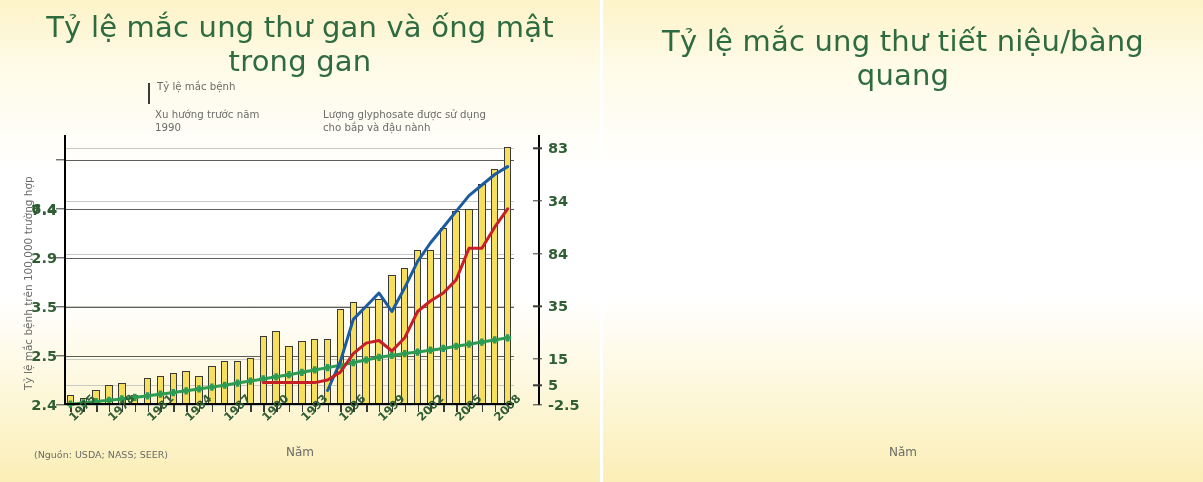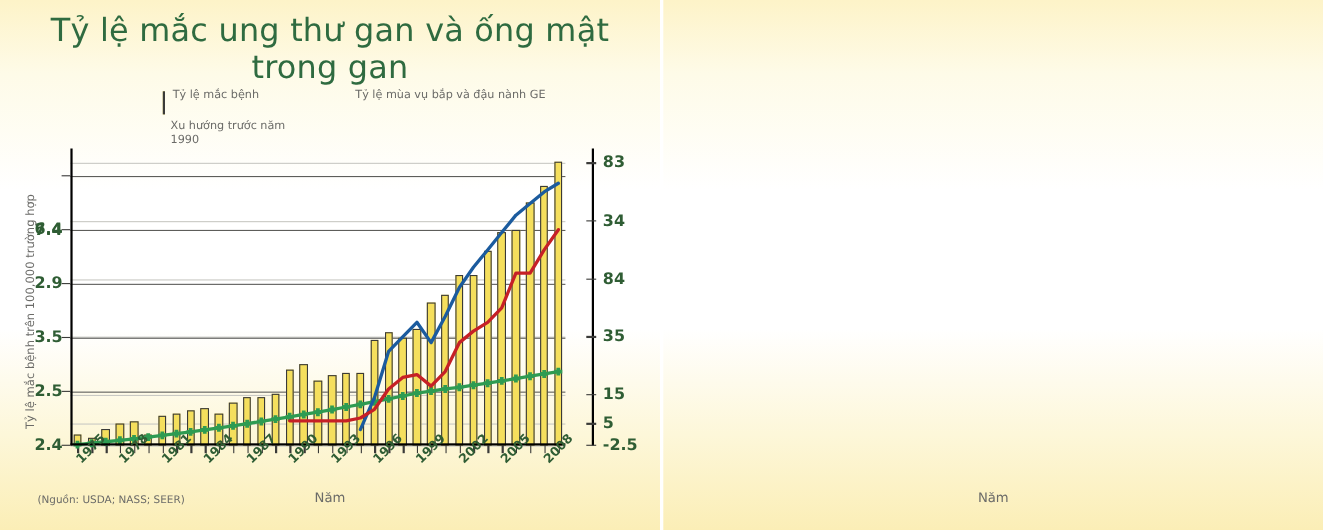--- a/index.html
+++ b/index.html
@@ -70,30 +70,31 @@
 
   <div class="panel p1">
     <div class="panel-title">Tỷ lệ mắc ung thư gan và ống mật trong gan</div>
 
     <div class="legend">
       <div class="lg-row">
         <div class="lg-item lg-col-a">
           <span class="sw"><span class="sw-box"></span></span>
           <span class="lg-txt">Tỷ lệ mắc bệnh</span>
         </div>
-        <div class="lg-item lg-col-b">
-          <span class="sw"><span class="sw-line" style="background:#2e9b52"></span></span>
-          <span class="lg-txt">Tỷ lệ mùa vụ bắp và đậu nành GE</span>
-        </div>
       </div>
       <div class="lg-row">
         <div class="lg-item lg-col-a">
           <span class="sw"><span class="sw-line" style="background:#1b5b9e"></span></span>
           <span class="lg-txt">Xu hướng trước năm
 1990</span>
+        </div>
+        <div class="lg-item lg-col-b">
+          <span class="sw"><span class="sw-line" style="background:#c62026"></span></span>
+          <span class="lg-txt">Lượng glyphosate được sử dụng
+cho bắp và đậu nành</span>
         </div>
       </div>
     </div>
 
     <div class="plot" id="plot0">
       <div class="plot-inner" id="inner0">
           <div class="gl light" style="top: 270px;"></div>
           <div class="gl light" style="top: 250.244px;"></div>
           <div class="gl light" style="top: 223.902px;"></div>
           <div class="gl light" style="top: 171.22px;"></div>
@@ -258,17 +259,18 @@
         <div class="xlab" style="left: 388.143px; top: 279px;">2005</div>
         <div class="xlab" style="left: 426.714px; top: 279px;">2008</div>
       </div>
 
     <div class="axis-title x">Năm</div>
     <div class="axis-title y">Tỷ lệ mắc bệnh trên 100,000 trường hợp</div>
     <div class="source">(Nguồn: USDA; NASS; SEER)</div>
   </div>
 
   <div class="panel p2">
+    <div class="panel-title">Tỷ lệ mắc ung thư tiết niệu/bàng quang</div>
 
     <div class="axis-title x">Năm</div>
 
   </div>
 </div>
 
 </body></html>

